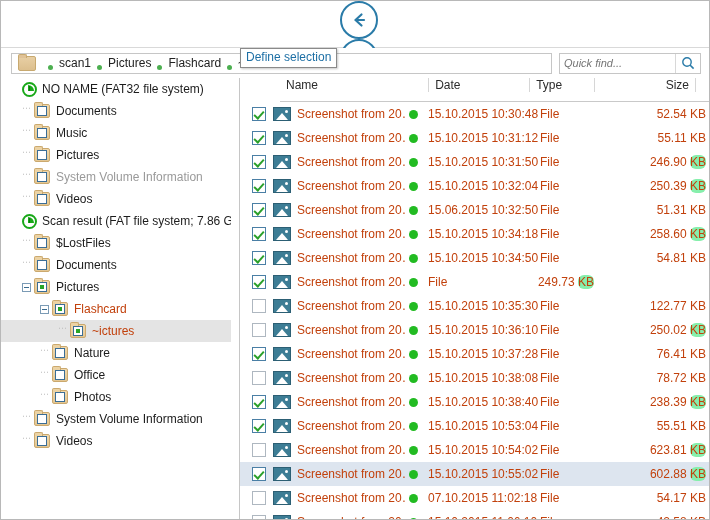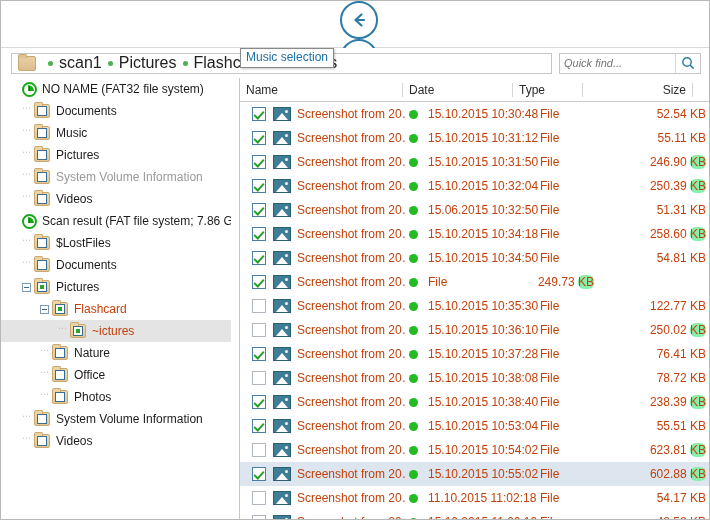--- a/index.html
+++ b/index.html
@@ -104,22 +104,22 @@
   }
   .folder-ic::before {
     content: "";
     position: absolute; left: -1px; top: -3px;
     width: 7px; height: 3px;
     background: #e0c296;
     border: 1px solid #c8a96f; border-bottom: none;
     border-radius: 2px 2px 0 0;
   }
   .crumb {
-    display: flex; align-items: center;
-    color: #222; font-size: 16px;
+    display: flex; align-items: flex-end;
+    color: #222; font-size: 12px;
     white-space: nowrap;
     cursor: pointer;
   }
   .crumb .dot {
     width: 5px; height: 5px; border-radius: 50%;
     background: #4caf50;
     margin: 0 6px;
     flex: 0 0 auto;
   }
   .findbox {
@@ -265,27 +265,28 @@
   .ind3 { padding-left: 54px; }
 
   
   .list-pane {
     position: absolute; left: 239px; top: 77px;
     width: 469px; height: 441px;
     background: #ffffff;
     overflow: hidden;
   }
   .lhead {
-    display: flex; align-items: center;
+    display: flex; align-items: flex-start;
     height: 24px;
     border-bottom: 1px solid #c9c9c9;
     background: #ffffff;
     font-size: 12px;
     color: #2b2b2b;
     box-sizing: border-box;
+    margin-left: 40px;
   }
   .lhead .hc {
     display: flex; align-items: center;
     padding: 0 6px;
     border-right: 1px solid #d6d6d6;
     box-sizing: border-box;
     cursor: pointer;
   }
   .hc-name { width: 163px; }
   .hc-date { width: 110px; }
@@ -504,21 +505,21 @@
       <input type="text" placeholder="Quick find..." style="">
       <div class="findbtn">
         <svg width="14" height="14" viewBox="0 0 14 14">
           <circle cx="6" cy="6" r="4.2" fill="none" stroke="#2a7ba8" stroke-width="1.4"></circle>
           <line x1="9" y1="9" x2="12.6" y2="12.6" stroke="#2a7ba8" stroke-width="1.6"></line>
         </svg>
       </div>
     </div>
   </div>
 
-  <div class="tooltip">Music selection</div>
+  <div class="tooltip">Define selection</div>
 
   <div class="tree-pane">
     <div class="tree-scroll" id="tree">
         <div class="trow ind0">
           <div class="twist"></div>
           <span class="disk"></span>
           <span>NO NAME (FAT32 file system)</span>
         </div>
         <div class="trow ind1">
           <div class="twist">
@@ -813,21 +814,21 @@
           <span class="gdot"></span>
           <span class="cdate">15.10.2015 10:55:02</span>
           <span class="ctype">File</span>
           <span class="csize">602.88 <span class="hl">KB</span></span>
         </div>
         <div class="lrow">
           <span class="cb off"></span>
           <span class="pic"></span>
           <span class="fname">Screenshot from 20…</span>
           <span class="gdot"></span>
-          <span class="cdate">11.10.2015 11:02:18</span>
+          <span class="cdate">07.10.2015 11:02:18</span>
           <span class="ctype">File</span>
           <span class="csize">54.17 KB</span>
         </div>
         <div class="lrow">
           <span class="cb off"></span>
           <span class="pic"></span>
           <span class="fname">Screenshot from 20…</span>
           <span class="gdot"></span>
           <span class="cdate">15.10.2015 11:06:10</span>
           <span class="ctype">File</span>

